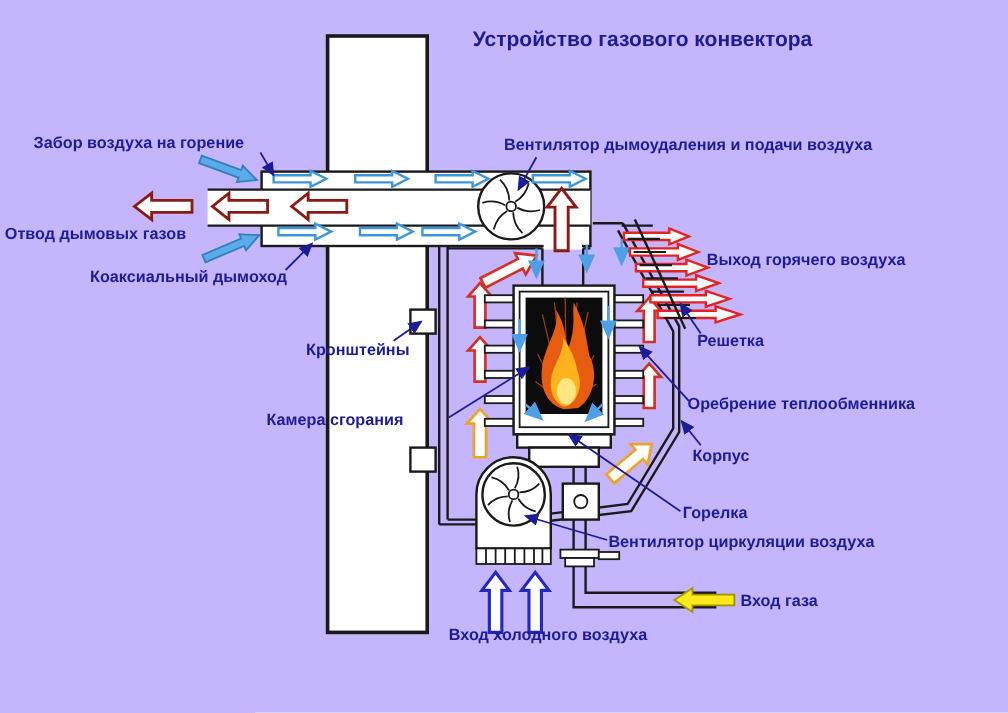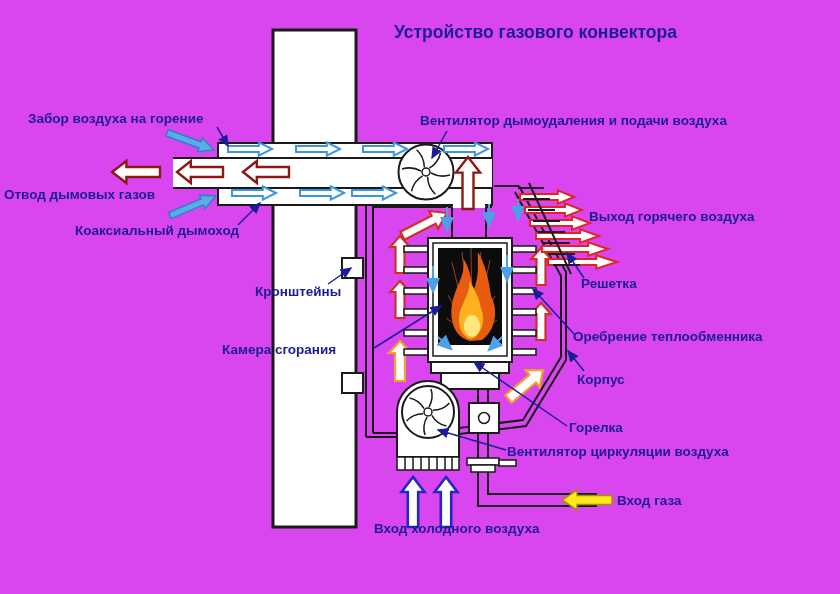--- a/index.html
+++ b/index.html
@@ -1,16 +1,16 @@
 <!DOCTYPE html>
 <html><head>
 <meta charset="utf-8">
 <style>
   html,body{margin:0;padding:0;background:#fff;}
-  .stage{position:relative;width:840px;height:594px;background:#d946ef;overflow:hidden;
+  .stage{position:relative;width:840px;height:594px;background:#c4b5fd;overflow:hidden;
          font-family:"Liberation Sans",sans-serif;}
   svg{display:block;}
   text{font-family:"Liberation Sans",sans-serif;font-weight:bold;fill:#1c1c96;font-size:13.5px;}
   text.title{font-size:17.5px;}
   .blk{stroke:#1a1a1a;fill:none;stroke-width:2;}
   .blkW{stroke:#1a1a1a;fill:#ffffff;stroke-width:2;}
   .thick{stroke-width:3;}
   .thin{stroke-width:1.5;}
   .aDarkRed{stroke:#8c1a14;fill:#fff;stroke-width:2.4;}
   .aRed{stroke:#d03026;fill:#fff;stroke-width:2.2;}

